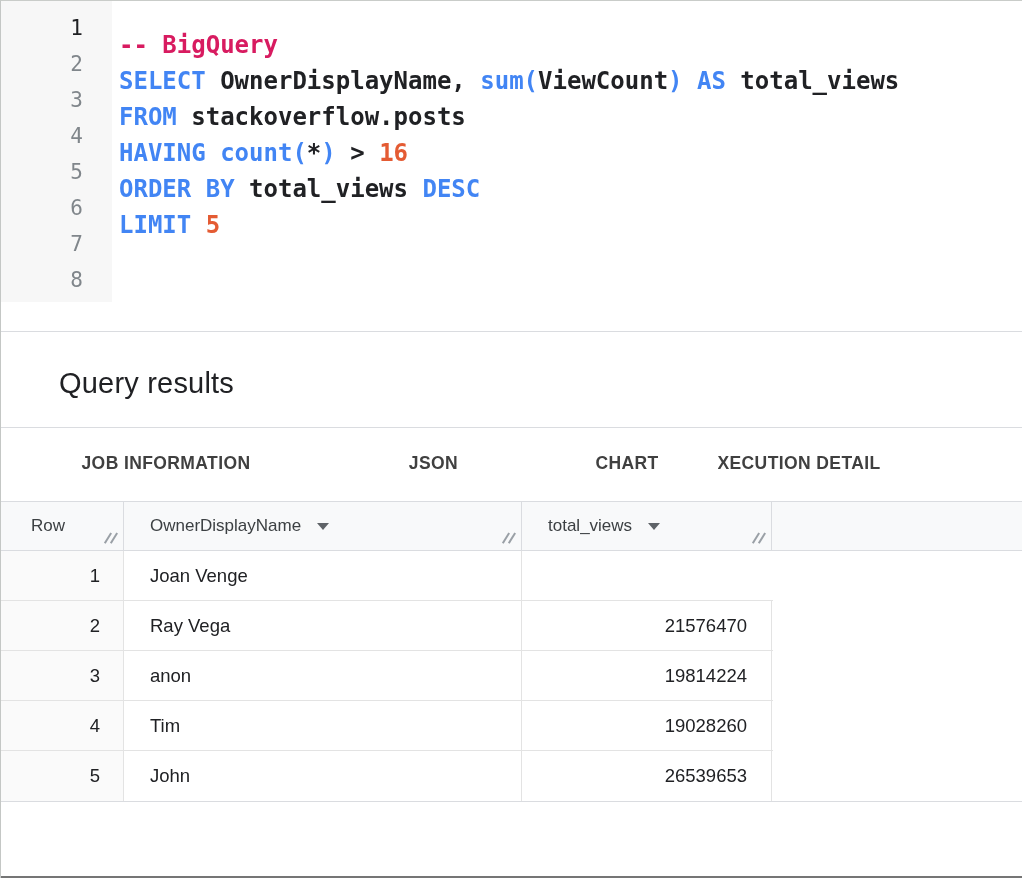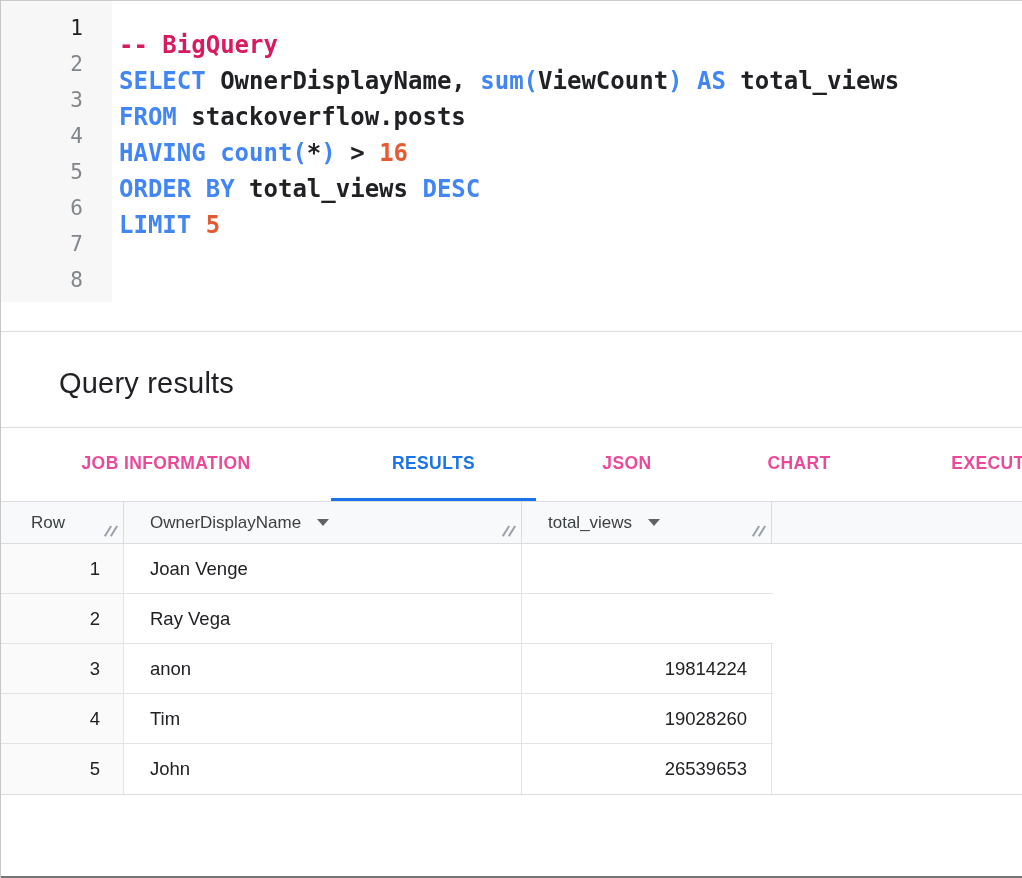--- a/index.html
+++ b/index.html
@@ -23,31 +23,31 @@
   .tok-comment { color:#d81b60; }
 
   
   .results-heading { height:96px; border-bottom:1px solid #dadce0; display:flex;
                      align-items:center; padding-left:58px; }
   .results-heading h1 { font-size:29px; font-weight:400; color:#202124; letter-spacing:0.2px;margin-top:8px; }
 
   
   .tab-bar { height:73px; display:flex; }
   .tab { display:flex; align-items:center; justify-content:center; white-space:nowrap;
-         font-size:17.5px; font-weight:700; letter-spacing:0.4px; color:#ec4899;
+         font-size:17.5px; font-weight:700; letter-spacing:0.4px; color:#404040;
          border-bottom:3px solid transparent; cursor:pointer; flex:none; overflow:hidden; }
   .tab:nth-child(1){ width:330px; }
   .tab:nth-child(2){ width:205px; }
   .tab:nth-child(3){ width:182px; }
   .tab:nth-child(4){ width:162px; }
   .tab:nth-child(5){ width:330px; }
   .tab.active { color:#1a73e8; border-bottom-color:#1a73e8; }
 
   
-  .grid-header { height:43px; background:#f8f9fa; border-top:1px solid #dadce0;
+  .grid-header { height:50px; background:#f8f9fa; border-top:1px solid #dadce0;
                  border-bottom:1px solid #dadce0; display:flex; }
   .hcell { position:relative; display:flex; align-items:center; font-size:17px;
            color:#3c4043; border-right:1px solid #dadce0; flex:none; }
   .hcell.c-row   { width:123px; padding-left:30px; }
   .hcell.c-name  { width:398px; padding-left:26px; }
   .hcell.c-views { width:250px; padding-left:26px; }
   .hcell.c-fill  { flex:1; border-right:none; }
   .caret { width:0; height:0; border-left:6px solid transparent; border-right:6px solid transparent;
            border-top:7px solid #5f6368; margin-left:16px; cursor:pointer; }
   .resize-handle { position:absolute; right:5px; bottom:5px; width:14px; height:14px; cursor:col-resize; }
@@ -91,21 +91,20 @@
       <div class="code-line"><span class="tok-kw">LIMIT</span><span class="tok-id"> </span><span class="tok-num">5</span></div>
     </div>
 </div>
 
 <div class="results-heading">
   <h1>Query results</h1>
 </div>
 
 <div class="tab-bar" id="tab-bar">
     <div class="tab">JOB INFORMATION</div>
-    <div class="tab active">RESULTS</div>
     <div class="tab">JSON</div>
     <div class="tab">CHART</div>
     <div class="tab">EXECUTION DETAILS</div>
   </div>
 
 <div class="grid-header" id="grid-header">
     <div class="hcell c-row">
       <span>Row</span>
       <span class="resize-handle"></span>
     </div>
@@ -122,20 +121,21 @@
     <div class="hcell c-fill"></div>
   </div>
 <div class="grid-body" id="grid-body">
     <div class="grid-row">
       <div class="cell c-row">1</div>
       <div class="cell c-name">Joan Venge</div>
     </div>
     <div class="grid-row">
       <div class="cell c-row">2</div>
       <div class="cell c-name">Ray Vega</div>
+      <div class="cell c-views">21576470</div>
     </div>
     <div class="grid-row">
       <div class="cell c-row">3</div>
       <div class="cell c-name">anon</div>
       <div class="cell c-views">19814224</div>
     </div>
     <div class="grid-row">
       <div class="cell c-row">4</div>
       <div class="cell c-name">Tim</div>
       <div class="cell c-views">19028260</div>

